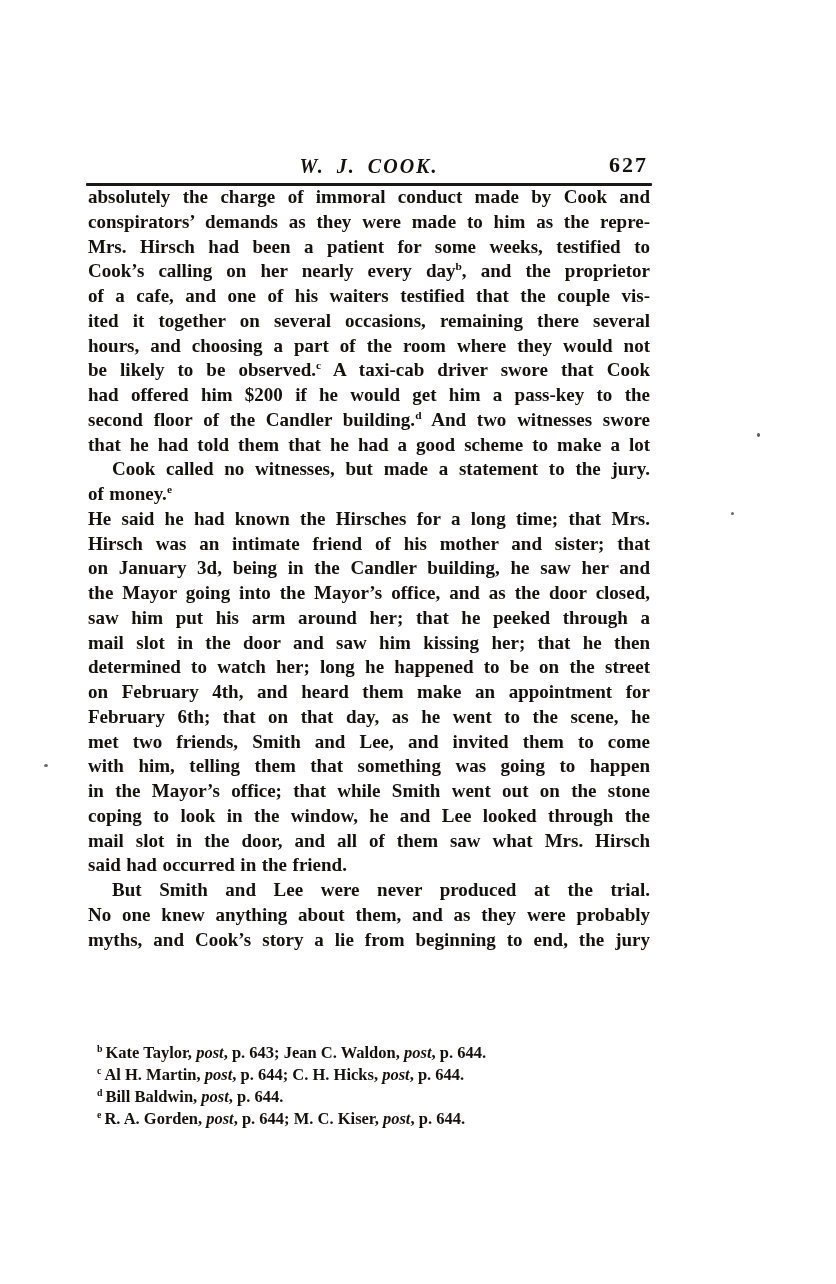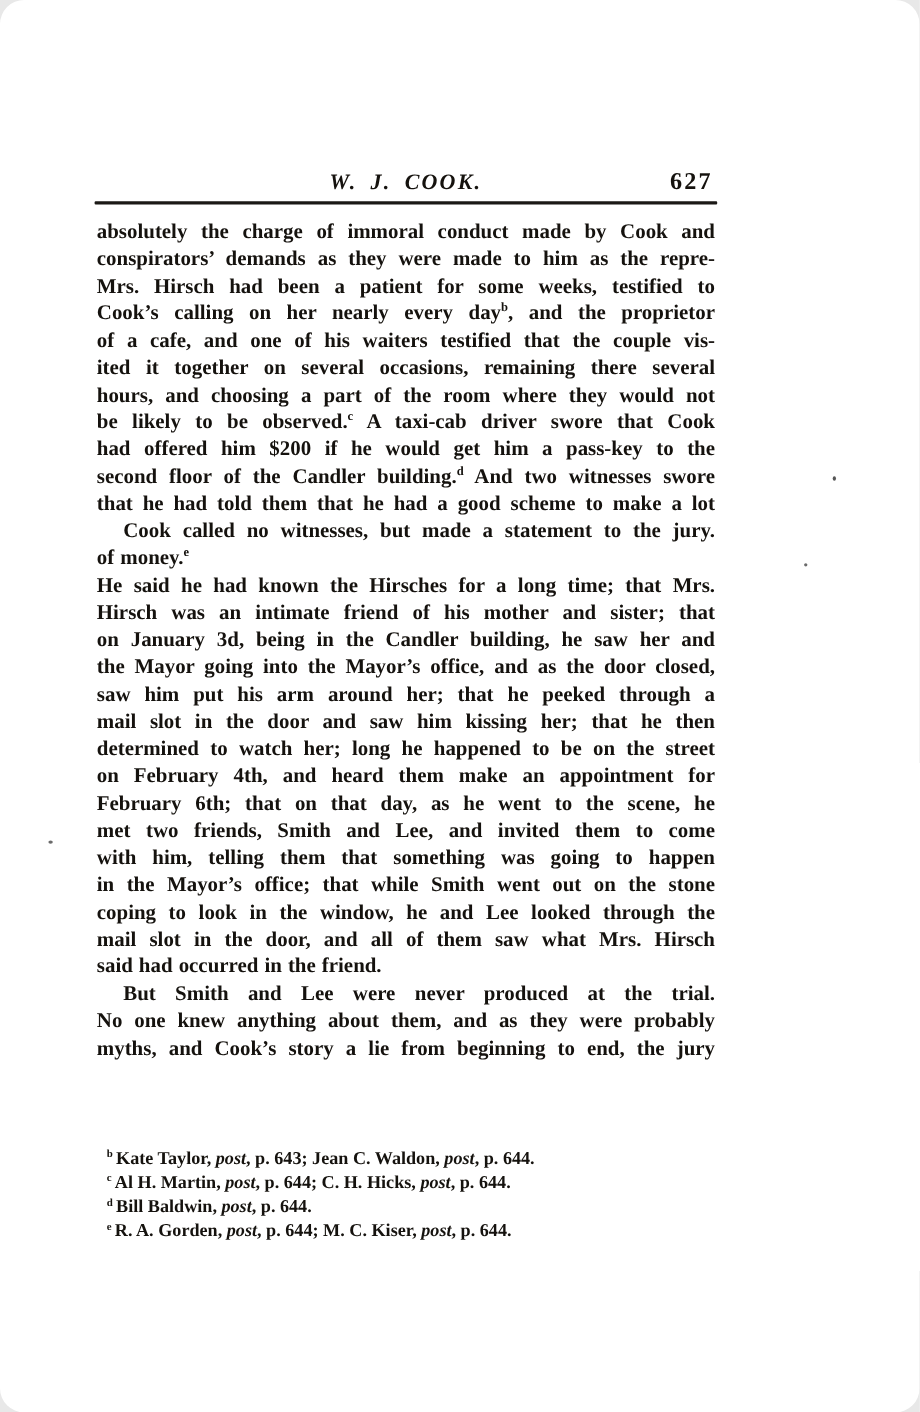--- a/index.html
+++ b/index.html
@@ -4,41 +4,40 @@
 <style>
   html,body { margin:0; padding:0; background:#e8e8e8; }
   .page {
     position:relative;
     width:836px; height:1284px;
     margin:0 auto;
     background:#ffffff;
     color:#15120e;
     font-family:"Liberation Serif","DejaVu Serif",serif;
     overflow:hidden;
-    border-radius:22px;
   }
   .running-head {
     position:absolute; left:88px; top:154px; width:562px; height:26px;
   }
   .head-title {
     position:absolute; left:0; right:0; top:1px;
     text-align:center;
     font-style:italic; font-weight:bold;
     font-size:20px; letter-spacing:2px; word-spacing:5px;
   }
   .page-number {
     position:absolute; right:2px; top:-2px;
     font-weight:bold; font-size:22px; letter-spacing:2px;
   }
   .rule {
     position:absolute; left:86px; top:183px; width:566px; height:3px;
     background:#1b1916; border-radius:1px;
   }
   .body-text {
-    position:absolute; left:88px; top:199px; width:562px;
+    position:absolute; left:88px; top:185px; width:562px;
     font-size:19px; font-weight:bold; line-height:24.75px;
     word-spacing:0.04em;
   }
   .line { text-align:justify; text-align-last:justify; }
   .line.left { text-align-last:left; }
   .line.indent { text-indent:24px; }
   sup { font-size:0.6em; vertical-align:super; line-height:0; font-weight:bold; }
   .footnotes {
     position:absolute; left:97px; top:1042px; width:553px;
     font-size:16.5px; font-weight:bold; line-height:22px;

